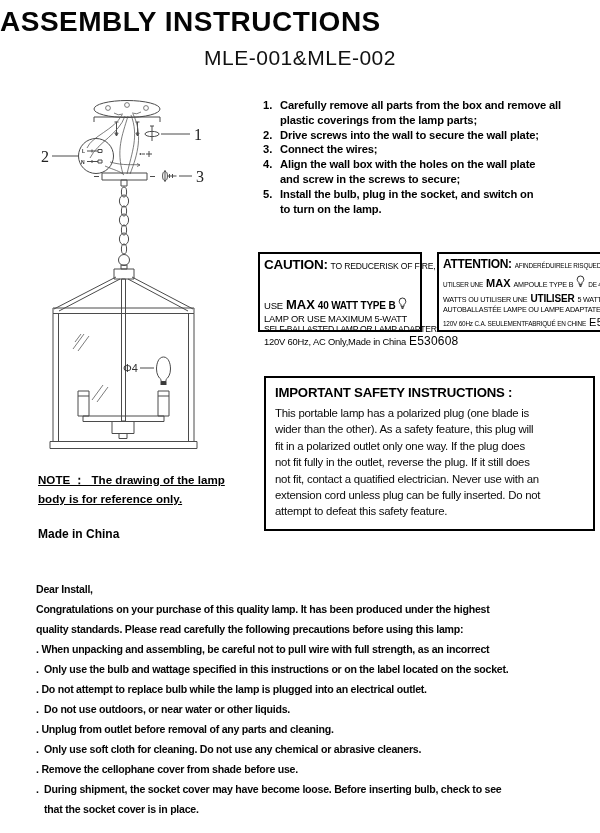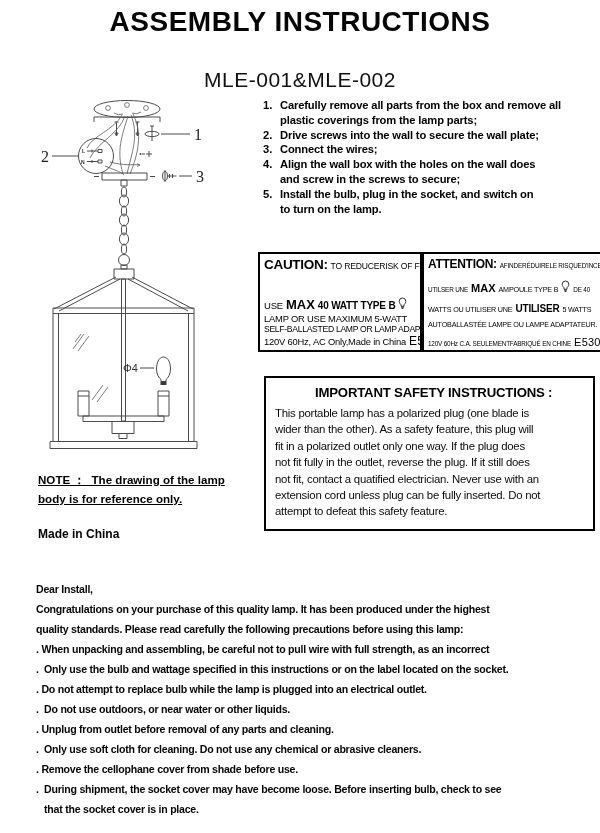--- a/index.html
+++ b/index.html
@@ -3,35 +3,35 @@
 <meta charset="utf-8">
 <style>
   html,body{margin:0;padding:0;}
   body{
     width:600px;height:833px;background:#ffffff;position:relative;
     font-family:"Liberation Sans",sans-serif;color:#000;overflow:hidden;
   }
   .abs{position:absolute;}
   
   .title{
-    left:0;right:0;top:6px;text-align:center;
+    left:0;right:0;top:6px;text-align:left;
     font-size:28px;font-weight:bold;letter-spacing:.5px;color:#050505;
   }
   .subtitle{
     left:0;right:0;top:46px;text-align:center;
-    font-size:21px;font-weight:400;color:#111;letter-spacing:.5px;margin-top:22px;
+    font-size:21px;font-weight:400;color:#111;letter-spacing:.5px;
   }
   
   .steps{left:263px;top:98px;width:335px;}
   .step{display:flex;}
   .step-num{width:17px;flex:0 0 17px;font-size:11.2px;font-weight:bold;line-height:14.8px;}
   .step-lines{flex:1;}
   .step-line{font-size:11.2px;font-weight:bold;line-height:14.8px;white-space:pre;letter-spacing:-.15px;}
   
-  .label-wrap{left:258px;top:252px;width:340px;height:100px;display:flex;gap:0;}
+  .label-wrap{left:258px;top:252px;width:340px;height:80px;display:flex;gap:15px;}
   .label-box{border:2px solid #000;box-sizing:border-box;background:#fff;padding:3px 4px 2px 4px;
              display:flex;flex-direction:column;justify-content:space-between;}
   .label-box.left{width:164px;}
   .label-box.right{flex:1;}
   .lrow{display:flex;align-items:baseline;white-space:nowrap;gap:3px;}
   .cap-head{font-size:13.5px;font-weight:bold;letter-spacing:-.3px;}
   .cap-small{font-size:8.6px;letter-spacing:-.2px;}
   .cap-use{font-size:9.5px;letter-spacing:-.2px;margin-top:28px;}
   .cap-max{font-size:13px;font-weight:bold;}
   .cap-watt{font-size:10px;font-weight:bold;letter-spacing:-.2px;margin-top:8px;}
@@ -41,21 +41,21 @@
   .att-head{font-size:12px;font-weight:bold;letter-spacing:-.3px;}
   .att-tiny{font-size:6.4px;letter-spacing:-.2px;}
   .att-small{font-size:7.2px;letter-spacing:-.2px;}
   .att-max{font-size:11px;font-weight:bold;}
   .att-maximum{font-size:10px;font-weight:bold;letter-spacing:-.2px;}
   .att-cert{font-size:11px;margin-left:auto;letter-spacing:.2px;}
   .bulb-glyph{display:inline-block;position:relative;top:1px;}
   
   .safety{left:264px;top:376px;width:331px;height:155px;border:2px solid #000;
           box-sizing:border-box;padding:7px 9px;}
-  .safety-title{font-size:13.2px;font-weight:bold;letter-spacing:-.2px;margin-bottom:5px;margin-left:40px;}
+  .safety-title{font-size:13.2px;font-weight:bold;letter-spacing:-.2px;margin-bottom:5px;}
   .safety-line{font-size:11.4px;line-height:16.4px;white-space:pre;letter-spacing:-.25px;color:#0a0a0a;}
   
   .note{left:38px;top:470px;width:230px;text-decoration:underline;}
   .note-line{font-size:11.6px;font-weight:bold;line-height:19px;white-space:pre;}
   .made-in{left:38px;top:527px;font-size:12px;font-weight:bold;}
   
   .letter{left:36px;top:579px;width:560px;}
   .letter-line{font-size:10.6px;font-weight:bold;line-height:20px;white-space:pre;letter-spacing:-.25px;color:#060606;}
   
   .diagram{left:26px;top:88px;}
@@ -218,21 +218,21 @@
   </div>
   <div class="step">
     <div class="step-num">3.</div>
     <div class="step-lines">
       <div class="step-line">Connect the wires;</div>
     </div>
   </div>
   <div class="step">
     <div class="step-num">4.</div>
     <div class="step-lines">
-      <div class="step-line">Align the wall box with the holes on the wall does</div>
+      <div class="step-line">Align the wall box with the holes on the wall plate</div>
       <div class="step-line">and screw in the screws to secure;</div>
     </div>
   </div>
   <div class="step">
     <div class="step-num">5.</div>
     <div class="step-lines">
       <div class="step-line">Install the bulb, plug in the socket, and switch on</div>
       <div class="step-line">to turn on the lamp.</div>
     </div>
   </div>

